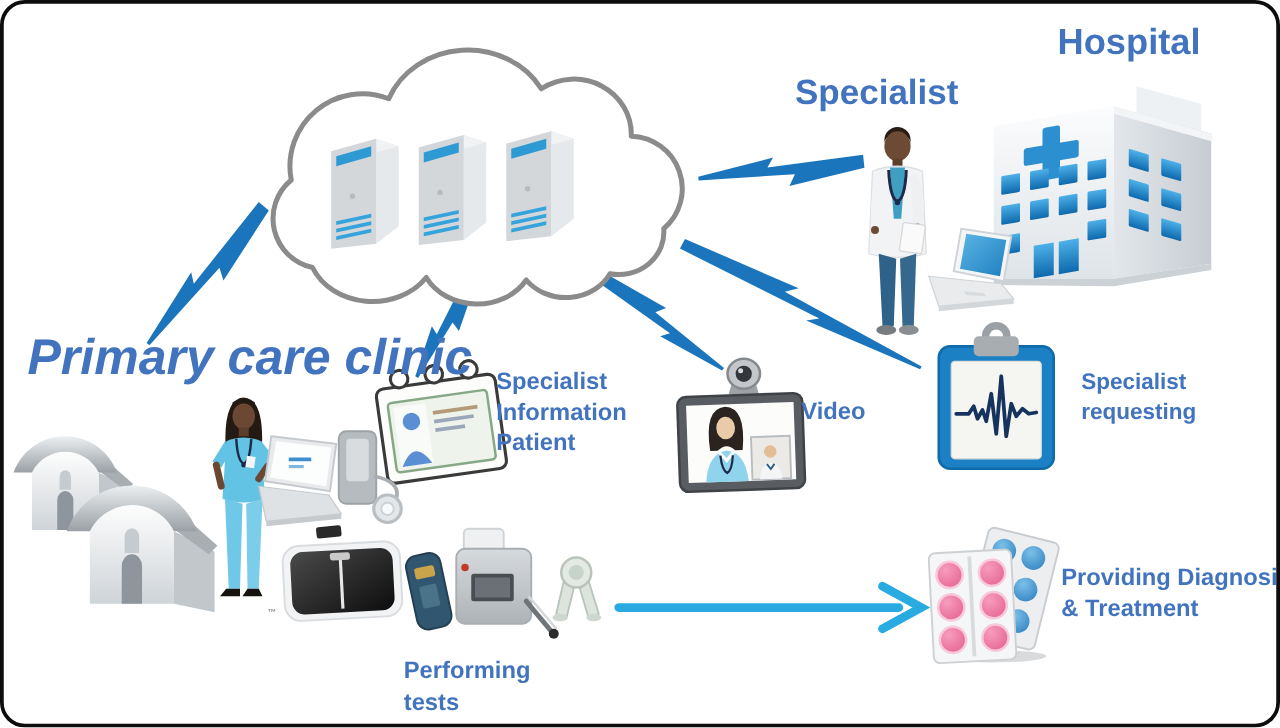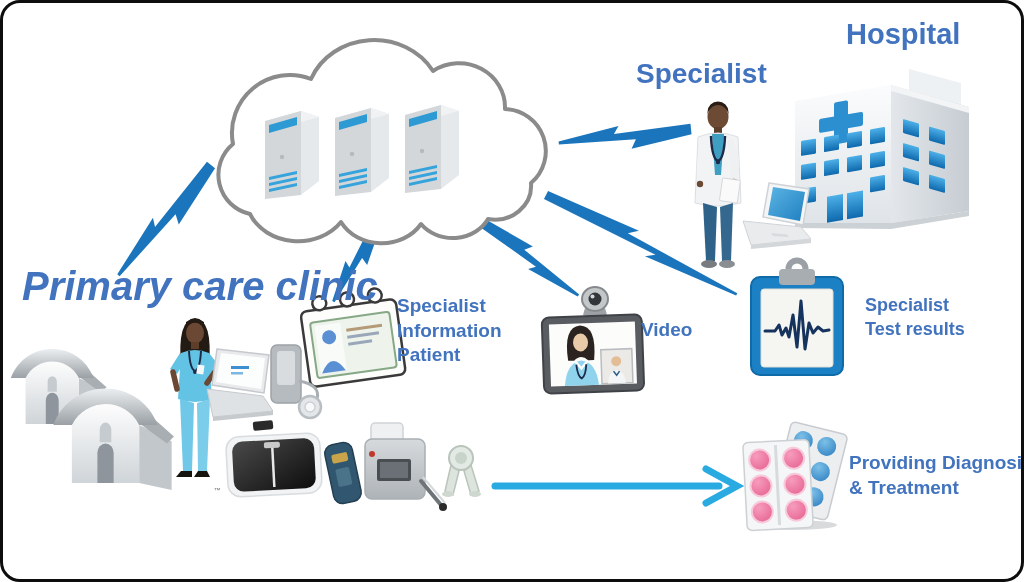--- a/index.html
+++ b/index.html
@@ -353,20 +353,24 @@
   <div class="lbl sub" style="left:394px;top:291px;">
     <div>Specialist</div>
     <div>Information</div>
     <div>Patient</div>
   </div>
   <div class="lbl sub" style="left:638px;top:315px;text-align:center;">
     <div>Video</div>
   </div>
   <div class="lbl sub-sm" style="left:862px;top:290px;">
     <div>Specialist</div>
-    <div>Test results</div>
+    <div>requesting</div>
+  </div>
+  <div class="lbl sub" style="left:320px;top:521px;line-height:1.38;">
+    <div>Performing</div>
+    <div>tests</div>
   </div>
   <div class="lbl sub" style="left:846px;top:448px;">
     <div>Providing Diagnosis</div>
     <div>&amp; Treatment</div>
   </div>
 
 </div>
 
 </body></html>

